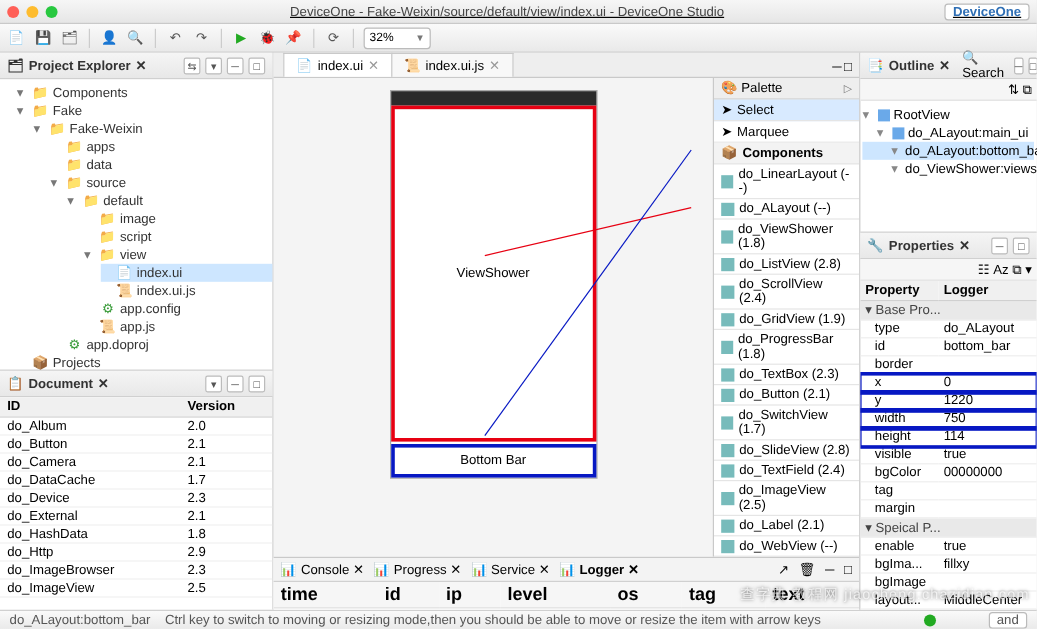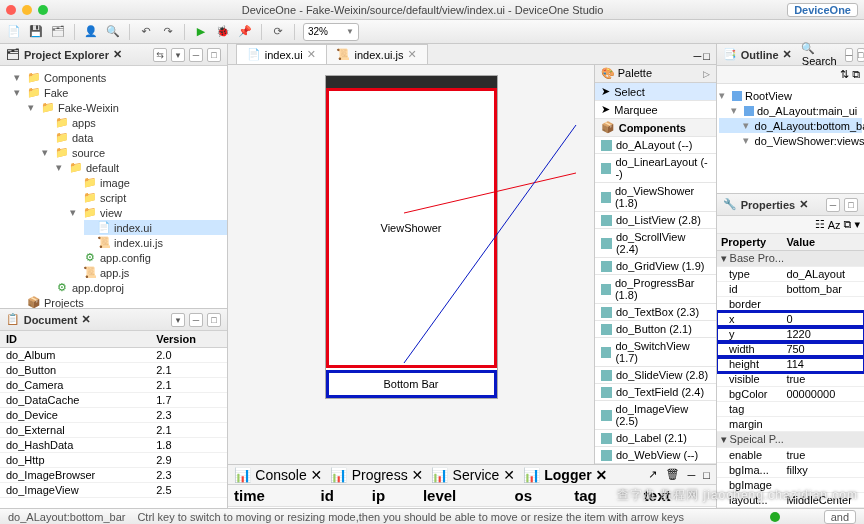--- a/index.html
+++ b/index.html
@@ -1,19 +1,19 @@
 <!DOCTYPE html>
 <html><head>
 <meta charset="utf-8">
 <style>
 * { box-sizing: border-box; margin: 0; padding: 0; font-family: "Lucida Grande", Arial, sans-serif; font-size: 11px; }
 body { background: #ececec; width: 864px; height: 524px; overflow: hidden; position: relative; }
 
 
-.titlebar { height: 20px; background: linear-gradient(#f6f6f6,#e6e6e6); border-bottom: 1px solid #c9c9c9; display: flex; align-items: center; padding: 0 6px; }
+.titlebar { height: 20px; background: linear-gradient(#f6f6f6,#e6e6e6); border-bottom: 1px solid #c9c9c9; display: flex; align-items: center; padding: 0 6px; text-decoration: underline; }
 .traffic { display: flex; gap: 6px; margin-right: 10px; }
 .dot { width: 10px; height: 10px; border-radius: 50%; }
 .dot.r { background:#ff5f57; } .dot.y { background:#febc2e; } .dot.g { background:#28c840; }
 .titlebar .title { flex: 1; text-align: center; color: #444; font-size: 11px; }
 .titlebar .brand { color:#2f6fb5; font-weight:bold; padding:0 6px; border:1px solid #bbb; border-radius:3px; background:#fff; }
 
 
 .toolbar { height: 24px; background: linear-gradient(#fafafa,#e9e9e9); border-bottom: 1px solid #c9c9c9; display:flex; align-items:center; padding:0 6px; gap:6px; }
 .toolbar .ico { width:16px; height:16px; display:inline-flex; align-items:center; justify-content:center; color:#555; }
 .toolbar .sep { width:1px; height:16px; background:#ccc; margin:0 2px; }
@@ -70,21 +70,21 @@
 .palette { width:122px; border-left:1px solid #c9c9c9; background:#fff; display:flex; flex-direction:column; }
 .pal-head { background:#eee; padding:2px 6px; border-bottom:1px solid #d0d0d0; display:flex; align-items:center; justify-content:space-between; }
 .pal-sec { padding:2px 6px; border-bottom:1px solid #e5e5e5; cursor:pointer; display:flex; align-items:center; gap:4px; }
 .pal-sec.head { background:#f3f3f3; font-weight:bold; }
 .pal-sec .sqico { width:11px; height:11px; background:#7bb; display:inline-block; }
 .pal-sec.sel { background:#d8eaff; }
 
 
 .console-pane { height:108px; border-top:1px solid #c9c9c9; display:flex; flex-direction:column; background:#fff; }
 .console-tabs { display:flex; align-items:center; height:20px; border-bottom:1px solid #d0d0d0; background:#f3f3f3; padding:0 6px; gap:8px; }
-.ctab { font-size:14px; cursor:pointer; display:flex; align-items:center; gap:3px; }
+.ctab { font-size:11px; cursor:pointer; display:flex; align-items:center; gap:3px; }
 .ctab.active { font-weight:bold; }
 .console-tabs .spacer { flex:1; }
 .console-body { flex:1; overflow:auto; }
 .console-body table { width:100%; border-collapse:collapse; }
 .console-body th { font-size:15px; text-align:left; padding:2px 6px; background:#f6f6f6; border-bottom:1px solid #e0e0e0; }
 
 
 .outline-pane { height:180px; border-bottom:1px solid #c9c9c9; display:flex; flex-direction:column; }
 .outline-tree { flex:1; overflow:auto; padding:4px 2px; font-size:10px; }
 .outline-tree li { padding:1px 0; display:flex; align-items:center; gap:3px; white-space:nowrap; }
@@ -350,22 +350,22 @@
         </div>
         <div id="pal-tools">
             <div class="pal-sec sel"><span>➤</span>Select</div>
             <div class="pal-sec "><span>➤</span>Marquee</div>
           </div>
         <div class="pal-sec head">
           <span>📦</span>
           <span>Components</span>
         </div>
         <div id="pal-items" style="flex:1;overflow:auto">
+            <div class="pal-sec"><span class="sqico"></span>do_LinearLayout (--)</div>
             <div class="pal-sec"><span class="sqico"></span>do_ALayout (--)</div>
-            <div class="pal-sec"><span class="sqico"></span>do_LinearLayout (--)</div>
             <div class="pal-sec"><span class="sqico"></span>do_ViewShower (1.8)</div>
             <div class="pal-sec"><span class="sqico"></span>do_ListView (2.8)</div>
             <div class="pal-sec"><span class="sqico"></span>do_ScrollView (2.4)</div>
             <div class="pal-sec"><span class="sqico"></span>do_GridView (1.9)</div>
             <div class="pal-sec"><span class="sqico"></span>do_ProgressBar (1.8)</div>
             <div class="pal-sec"><span class="sqico"></span>do_TextBox (2.3)</div>
             <div class="pal-sec"><span class="sqico"></span>do_Button (2.1)</div>
             <div class="pal-sec"><span class="sqico"></span>do_SwitchView (1.7)</div>
             <div class="pal-sec"><span class="sqico"></span>do_SlideView (2.8)</div>
             <div class="pal-sec"><span class="sqico"></span>do_TextField (2.4)</div>
@@ -439,21 +439,21 @@
         <span class="ctrl">☷</span>
         <span class="ctrl">Az</span>
         <span class="ctrl">⧉</span>
         <span class="ctrl">▾</span>
       </div>
       <div class="props-table">
         <table id="props-table">
             <tbody>
               <tr>
                 <th>Property</th>
-                <th>Value</th>
+                <th>Logger</th>
               </tr>
               <tr class="props-group">
                 <td colspan="2">▾ Base Pro...</td>
               </tr>
               <tr>
                 <td style="padding-left:12px">type</td>
                 <td>do_ALayout</td>
               </tr>
               <tr>
                 <td style="padding-left:12px">id</td>

